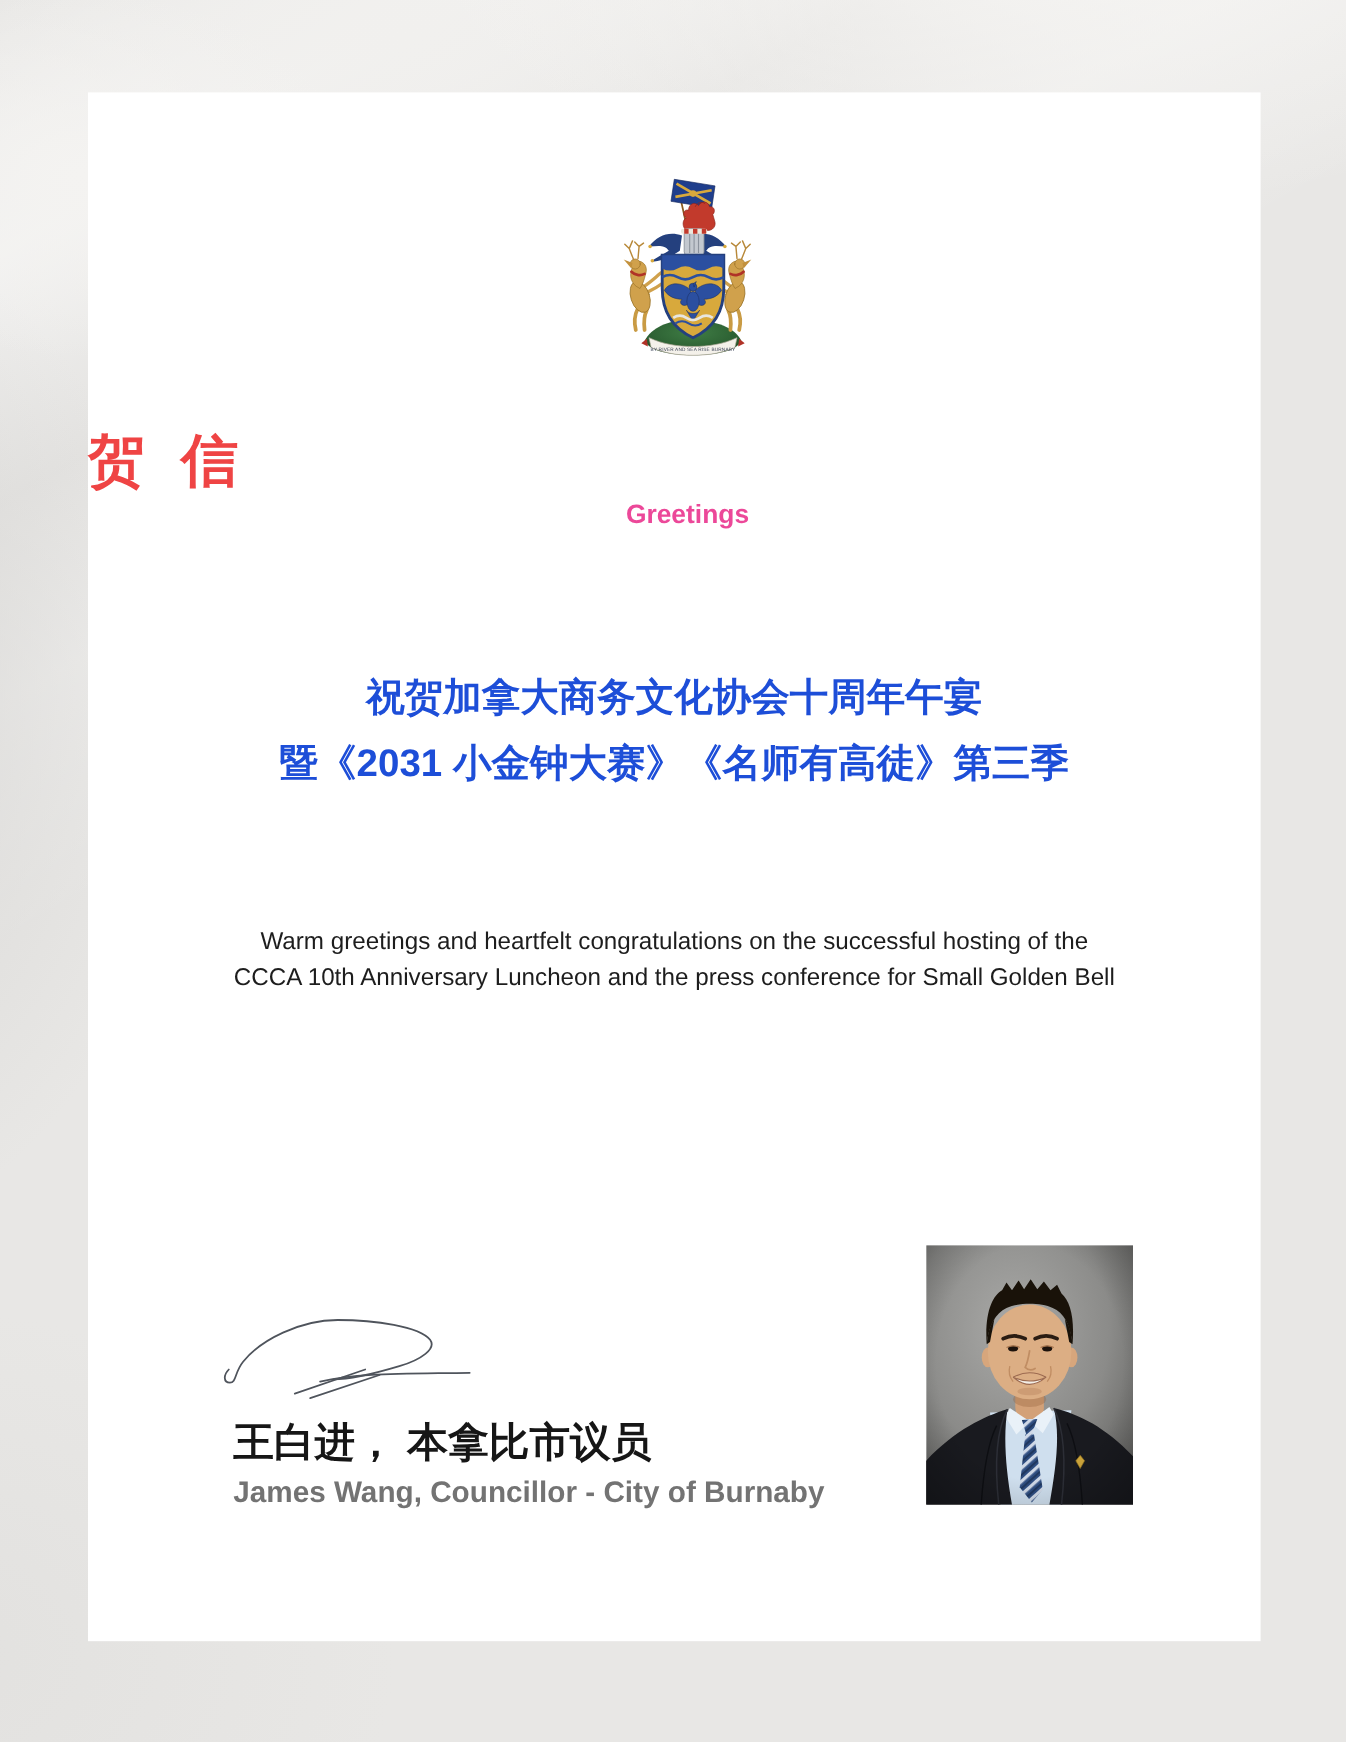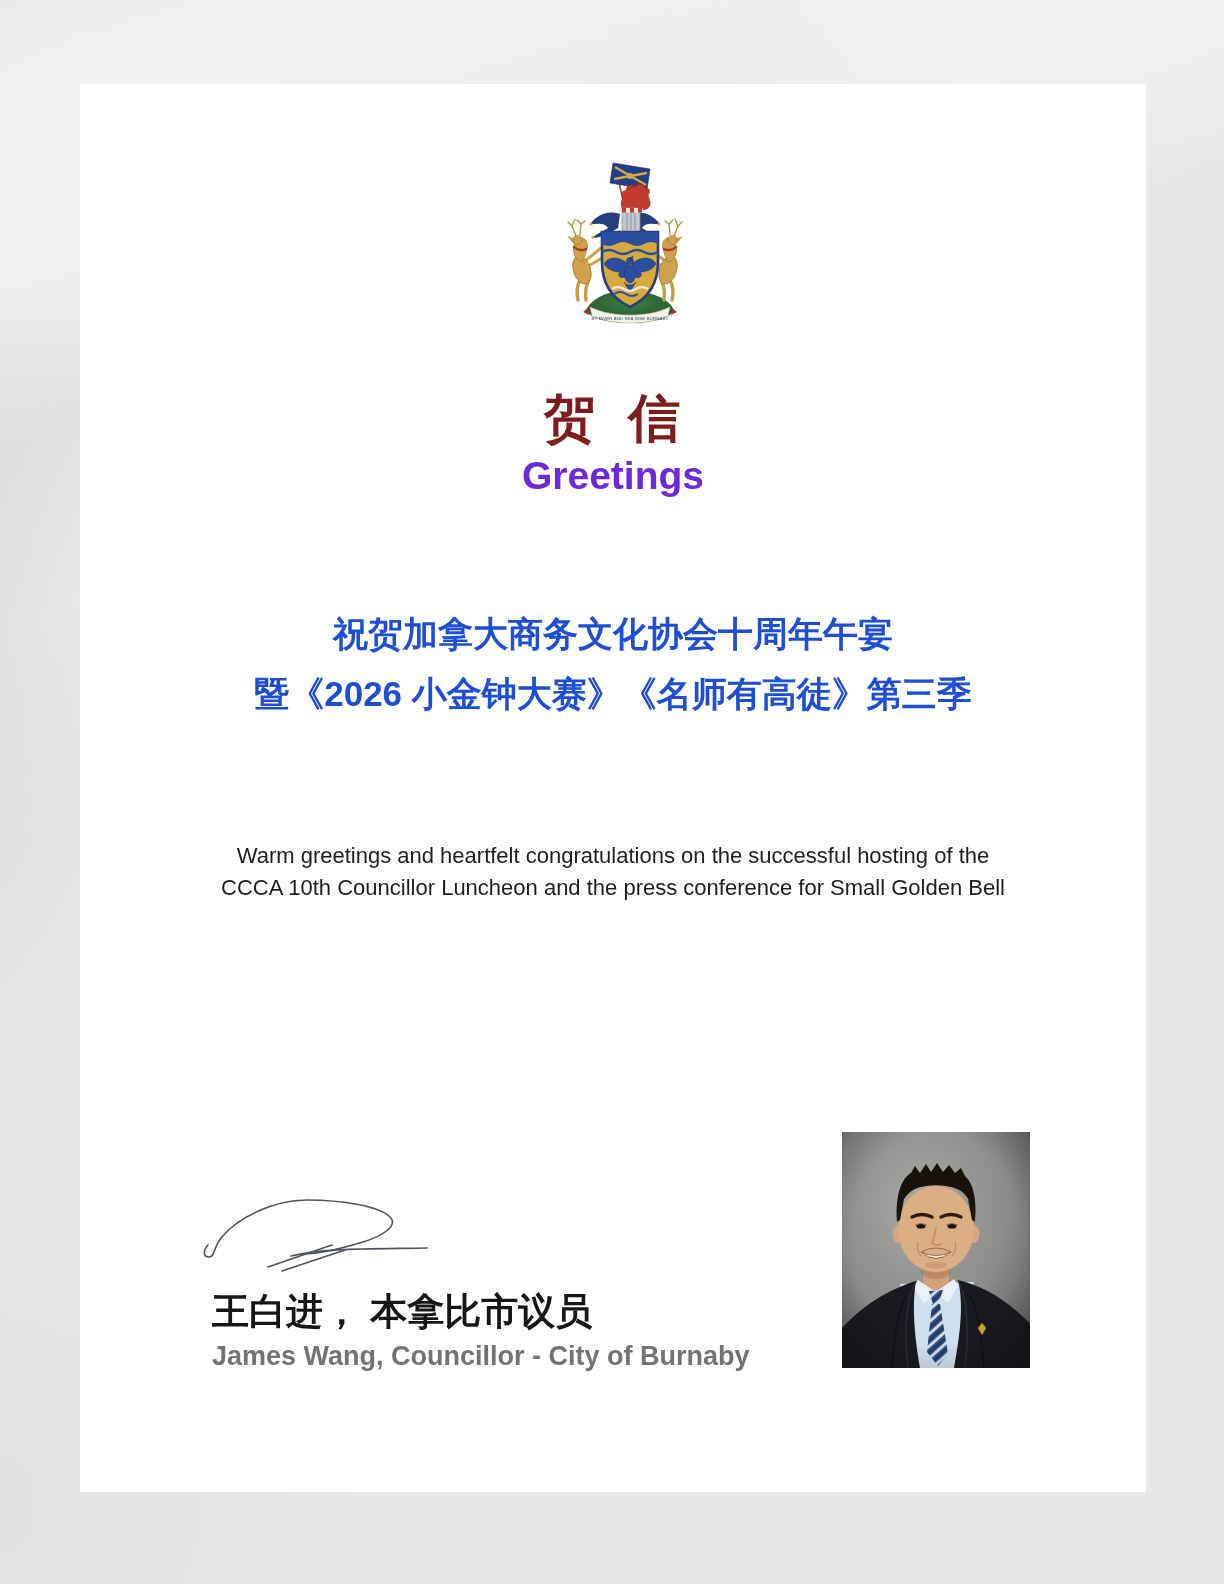--- a/index.html
+++ b/index.html
@@ -19,26 +19,26 @@
     overflow:hidden;
   }
   .page {
     position:absolute; left:80px; top:84px;
     width:1066px; height:1408px;
     background:#ffffff;
   }
   .crest { position:absolute; left:478px; top:74px; width:134px; height:176px; }
   .title-zh {
     position:absolute; left:0; top:300px; width:100%;
-    text-align:center; font-size:52px; font-weight:700;
-    letter-spacing:2px; word-spacing:14px; white-space:pre; color:#7f1d1d;
+    text-align:left; font-size:52px; font-weight:700;
+    letter-spacing:2px; word-spacing:14px; white-space:pre; color:#ef4444;
   }
   .title-en {
-    position:absolute; left:0; top:370px; width:100%;
-    text-align:center; font-size:39px; font-weight:700; color:#6d28d9;
+    position:absolute; left:12px; top:370px; width:100%;
+    text-align:center; font-size:24px; font-weight:700; color:#ec4899;
   }
   .zh-block { position:absolute; left:0; top:520px; width:100%; }
   .zh-line {
     font-size:35px; font-weight:700; line-height:60px;
     text-align:center; white-space:pre; color:#1d4ed8;
   }
   .en-block { position:absolute; left:0; top:756px; width:100%; }
   .en-line {
     font-size:22px; font-weight:400; line-height:32px;
     text-align:center; white-space:nowrap; color:#1d1d1d;
@@ -143,26 +143,26 @@
     <path d="M114,150 l5,4 l-6,3 Z" fill="#b03227"></path>
     <path d="M32,149 C45,155 58,157 72,157 C86,157 99,155 112,149 L110,158 C98,163 86,165 72,165 C58,165 46,163 34,158 Z" fill="#f4f1ea" stroke="#b5ad9e" stroke-width="0.6"></path>
     <text x="72" y="161.5" font-size="4.3" text-anchor="middle" fill="#3a4257" letter-spacing="0.15" font-family="Liberation Sans, sans-serif">BY RIVER AND SEA RISE BURNABY</text>
   </svg>
 
   <div class="title-zh">贺 信</div>
   <div class="title-en">Greetings</div>
 
   <div class="zh-block">
     <div class="zh-line">祝贺加拿大商务文化协会十周年午宴</div>
-    <div class="zh-line">暨《2026 小金钟大赛》《名师有高徒》第三季</div>
+    <div class="zh-line">暨《2031 小金钟大赛》《名师有高徒》第三季</div>
   </div>
 
   <div class="en-block">
     <div class="en-line">Warm greetings and heartfelt congratulations on the successful hosting of the</div>
-    <div class="en-line">CCCA 10th Councillor Luncheon and the press conference for Small Golden Bell</div>
+    <div class="en-line">CCCA 10th Anniversary Luncheon and the press conference for Small Golden Bell</div>
   </div>
 
   <svg class="signature" viewBox="0 0 250 90">
     <g fill="none" stroke="#4f545c" stroke-width="1.6" stroke-linecap="round">
       <path d="M13,53 C8,58 8,65 14,65 C20,65 18,56 26,46 C42,26 78,8 112,8 C146,8 186,14 196,26 C202,34 188,44 168,50 C148,56 122,62 108,62"></path>
       <path d="M96,64 C130,56 170,57 232,56"></path>
       <path d="M73,75 L137,53"></path>
       <path d="M87,79 L150,58"></path>
     </g>
   </svg>

